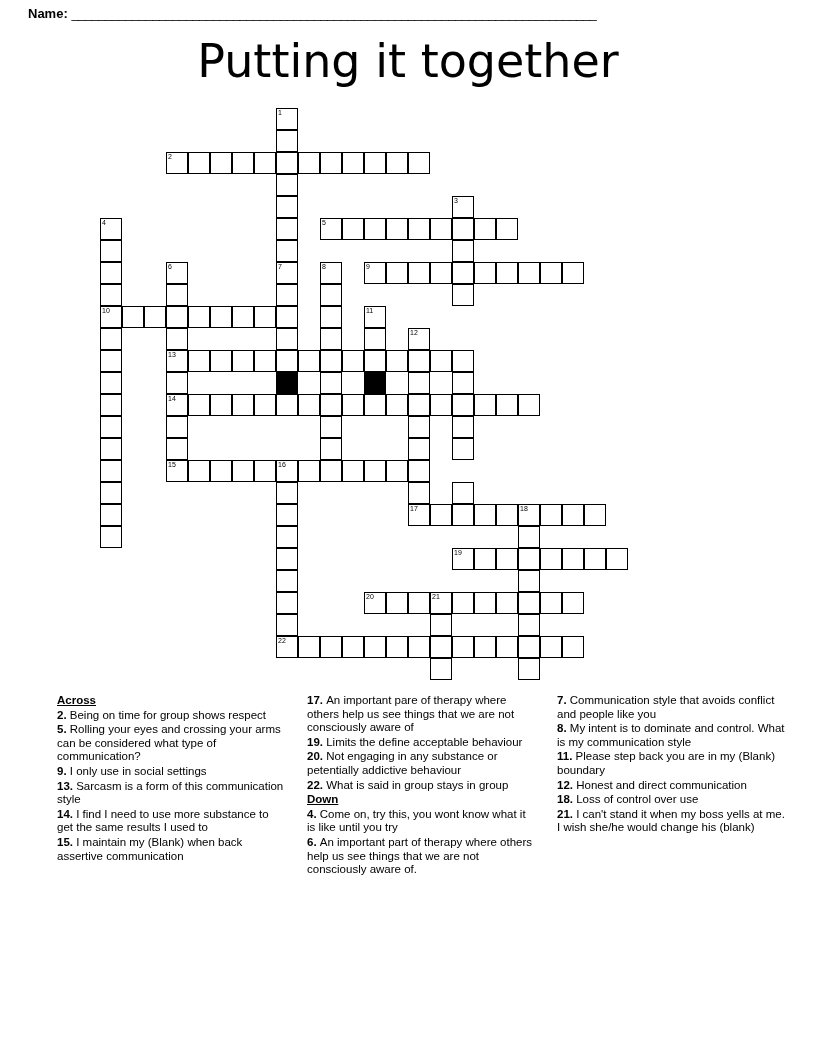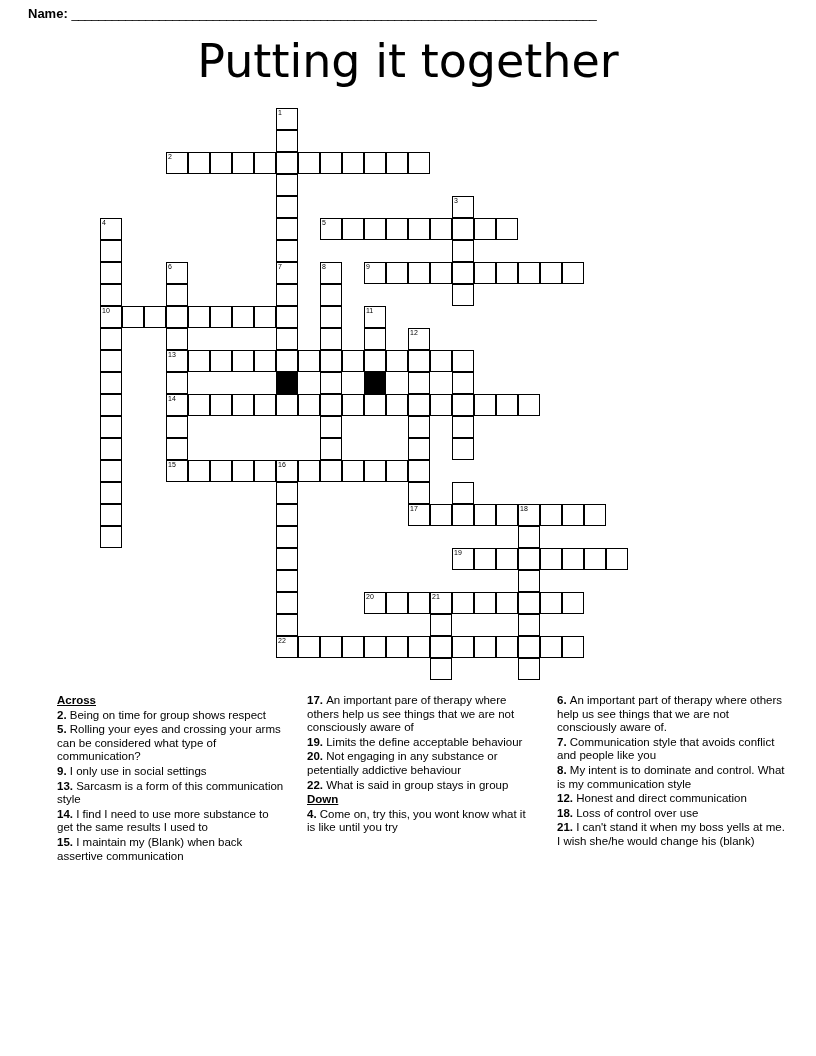--- a/index.html
+++ b/index.html
@@ -368,18 +368,19 @@
       <div class="clue"><b>15. </b><span>I maintain my (Blank) when back assertive communication</span></div>
       <div class="clue"><b>17. </b><span>An important pare of therapy where others help us see things that we are not consciously aware of</span></div>
       <div class="clue"><b>19. </b><span>Limits the define acceptable behaviour</span></div>
       <div class="clue"><b>20. </b><span>Not engaging in any substance or petentially addictive behaviour</span></div>
       <div class="clue"><b>22. </b><span>What is said in group stays in group</span></div>
       <div class="clue-head">Down</div>
       <div class="clue"><b>4. </b><span>Come on, try this, you wont know what it is like until you try</span></div>
       <div class="clue"><b>6. </b><span>An important part of therapy where others help us see things that we are not consciously aware of.</span></div>
       <div class="clue"><b>7. </b><span>Communication style that avoids conflict and people like you</span></div>
       <div class="clue"><b>8. </b><span>My intent is to dominate and control. What is my communication style</span></div>
+      <div class="clue"><b>11. </b><span>Please step back you are in my (Blank) boundary</span></div>
       <div class="clue"><b>12. </b><span>Honest and direct communication</span></div>
       <div class="clue"><b>18. </b><span>Loss of control over use</span></div>
       <div class="clue"><b>21. </b><span>I can't stand it when my boss yells at me. I wish she/he would change his (blank)</span></div>
     </div>
 
 </div>
 
 </body></html>

